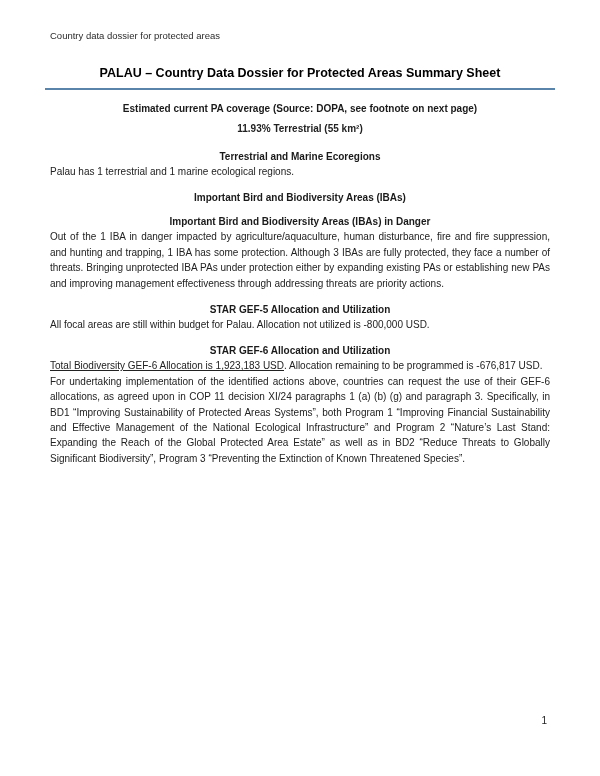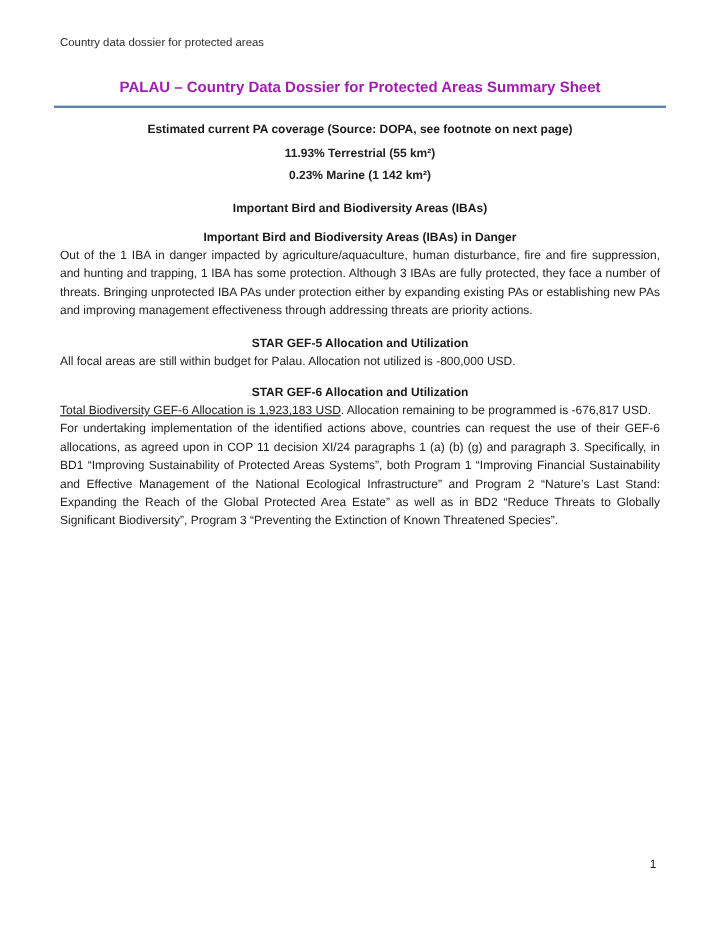--- a/index.html
+++ b/index.html
@@ -24,21 +24,21 @@
 
   .title-wrap {
     margin: 25px -5px 0 -5px;
     text-align: center;
     padding-bottom: 8px;
     border-bottom: 2px solid #5b84ab;
   }
   .doc-title {
     font-size: 12.5px;
     font-weight: bold;
-    color: #a21caf;
+    color: #000000;
   }
 
   .section-heading {
     font-size: 10px;
     font-weight: bold;
     text-align: center;
     color: #1a1a1a;
     margin-top: 13px;
     margin-bottom: 2px;
   }
@@ -78,23 +78,24 @@
 
     <div class="doc-header">Country data dossier for protected areas</div>
 
     <div class="title-wrap">
       <div class="doc-title">PALAU – Country Data Dossier for Protected Areas Summary Sheet</div>
     </div>
 
     <div class="section-heading first">Estimated current PA coverage (Source: DOPA, see footnote on next page)</div>
     <div class="coverage-lines">
       <div class="centered-line">11.93% Terrestrial (55 km²)</div>
-      <div class="centered-line">0.23% Marine (1 142 km²)</div>
     </div>
 
+    <div class="section-heading">Terrestrial and Marine Ecoregions</div>
+    <p class="body-text">Palau has 1 terrestrial and 1 marine ecological regions.</p>
 
     <div class="section-heading">Important Bird and Biodiversity Areas (IBAs)</div>
 
     <div class="section-heading">Important Bird and Biodiversity Areas (IBAs) in Danger</div>
     <p class="body-text">Out of the 1 IBA in danger impacted by agriculture/aquaculture, human disturbance, fire and fire suppression, and hunting and trapping, 1 IBA has some protection. Although 3 IBAs are fully protected, they face a number of threats. Bringing unprotected IBA PAs under protection either by expanding existing PAs or establishing new PAs and improving management effectiveness through addressing threats are priority actions.</p>
 
     <div class="section-heading">STAR GEF-5 Allocation and Utilization</div>
     <p class="body-text">All focal areas are still within budget for Palau. Allocation not utilized is -800,000 USD.</p>
 
     <div class="section-heading">STAR GEF-6 Allocation and Utilization</div>

